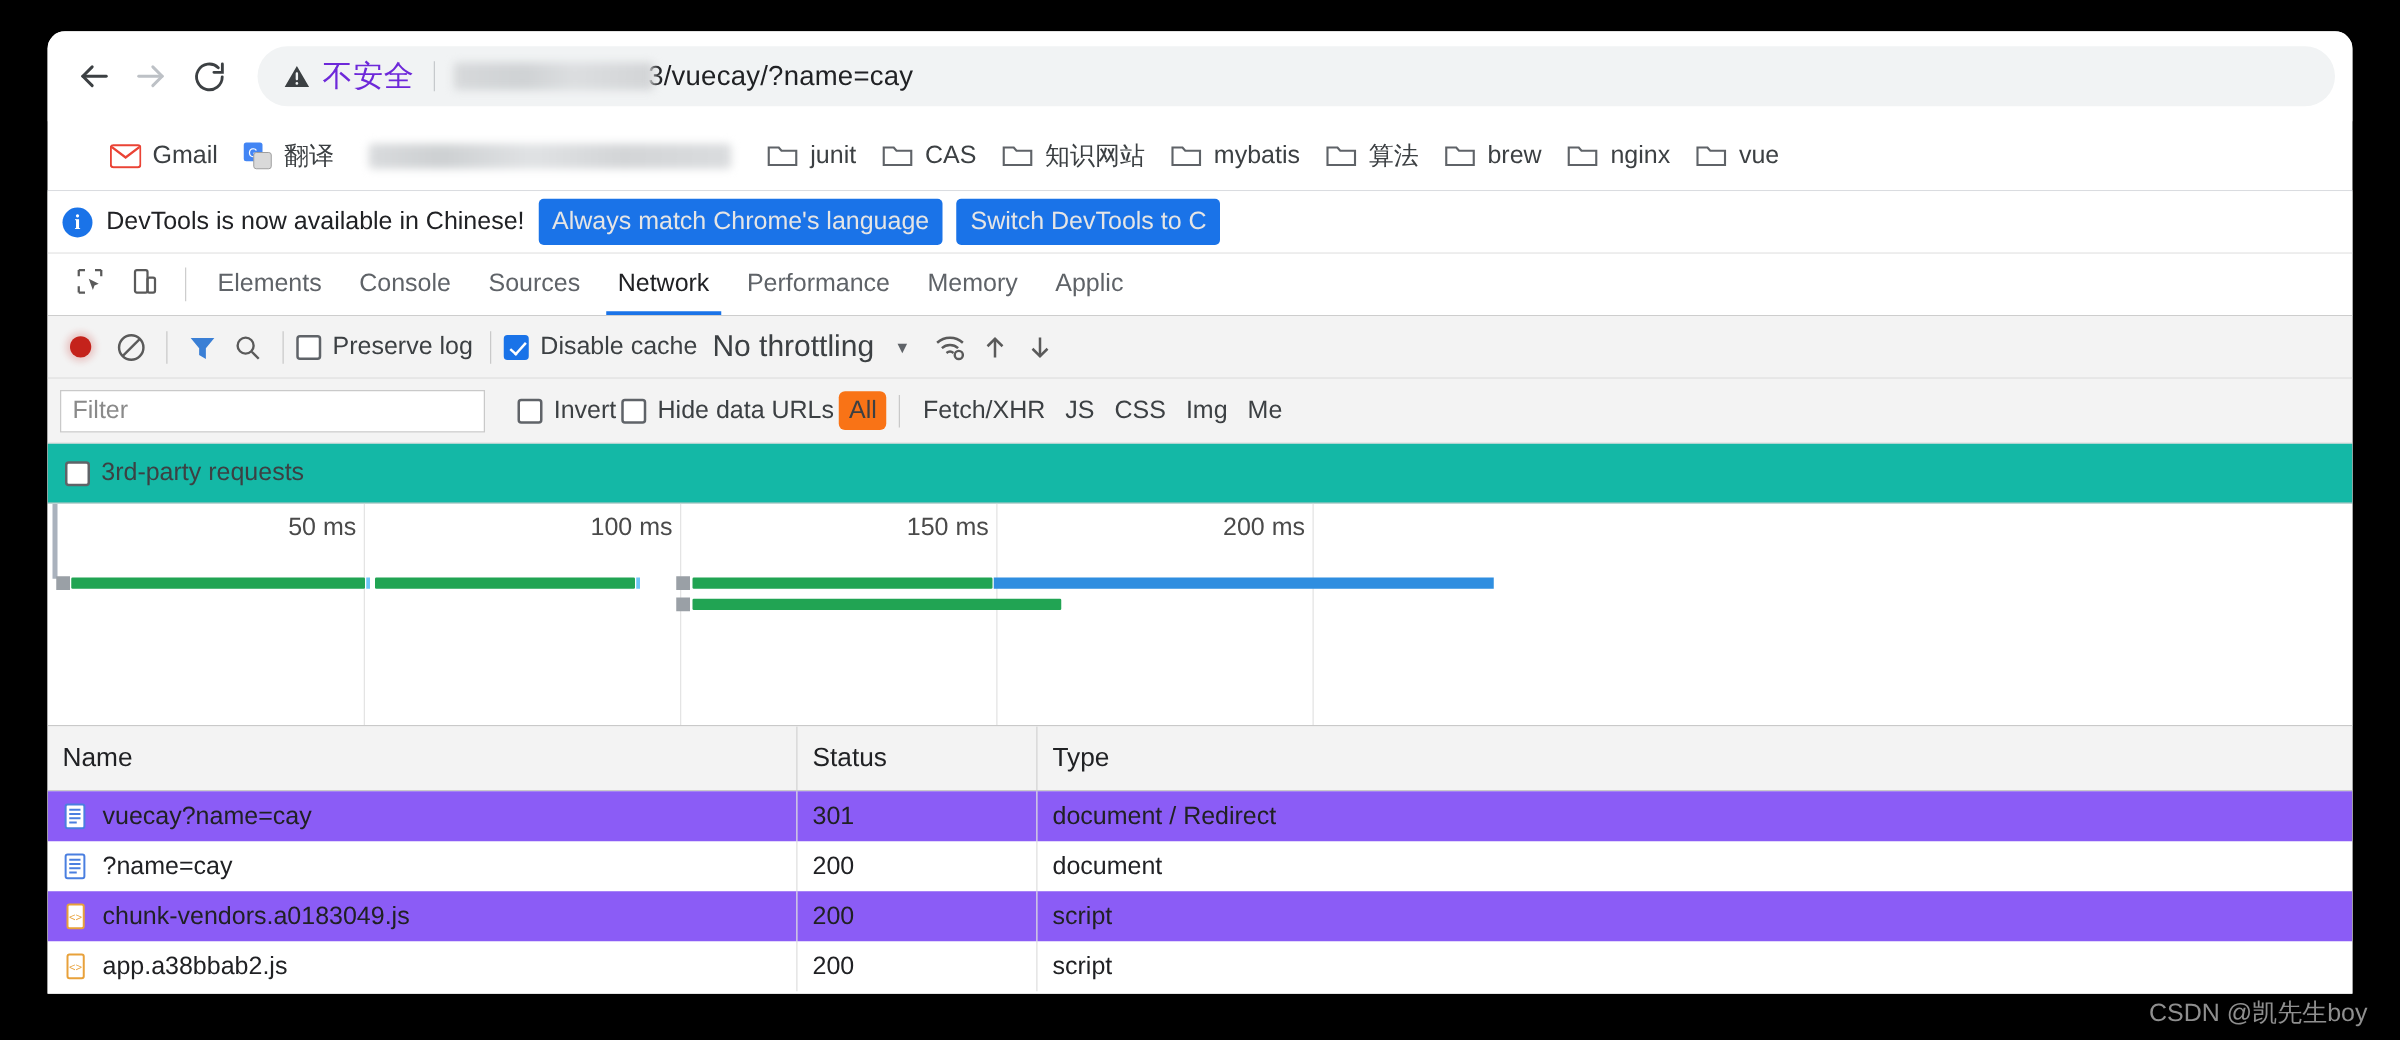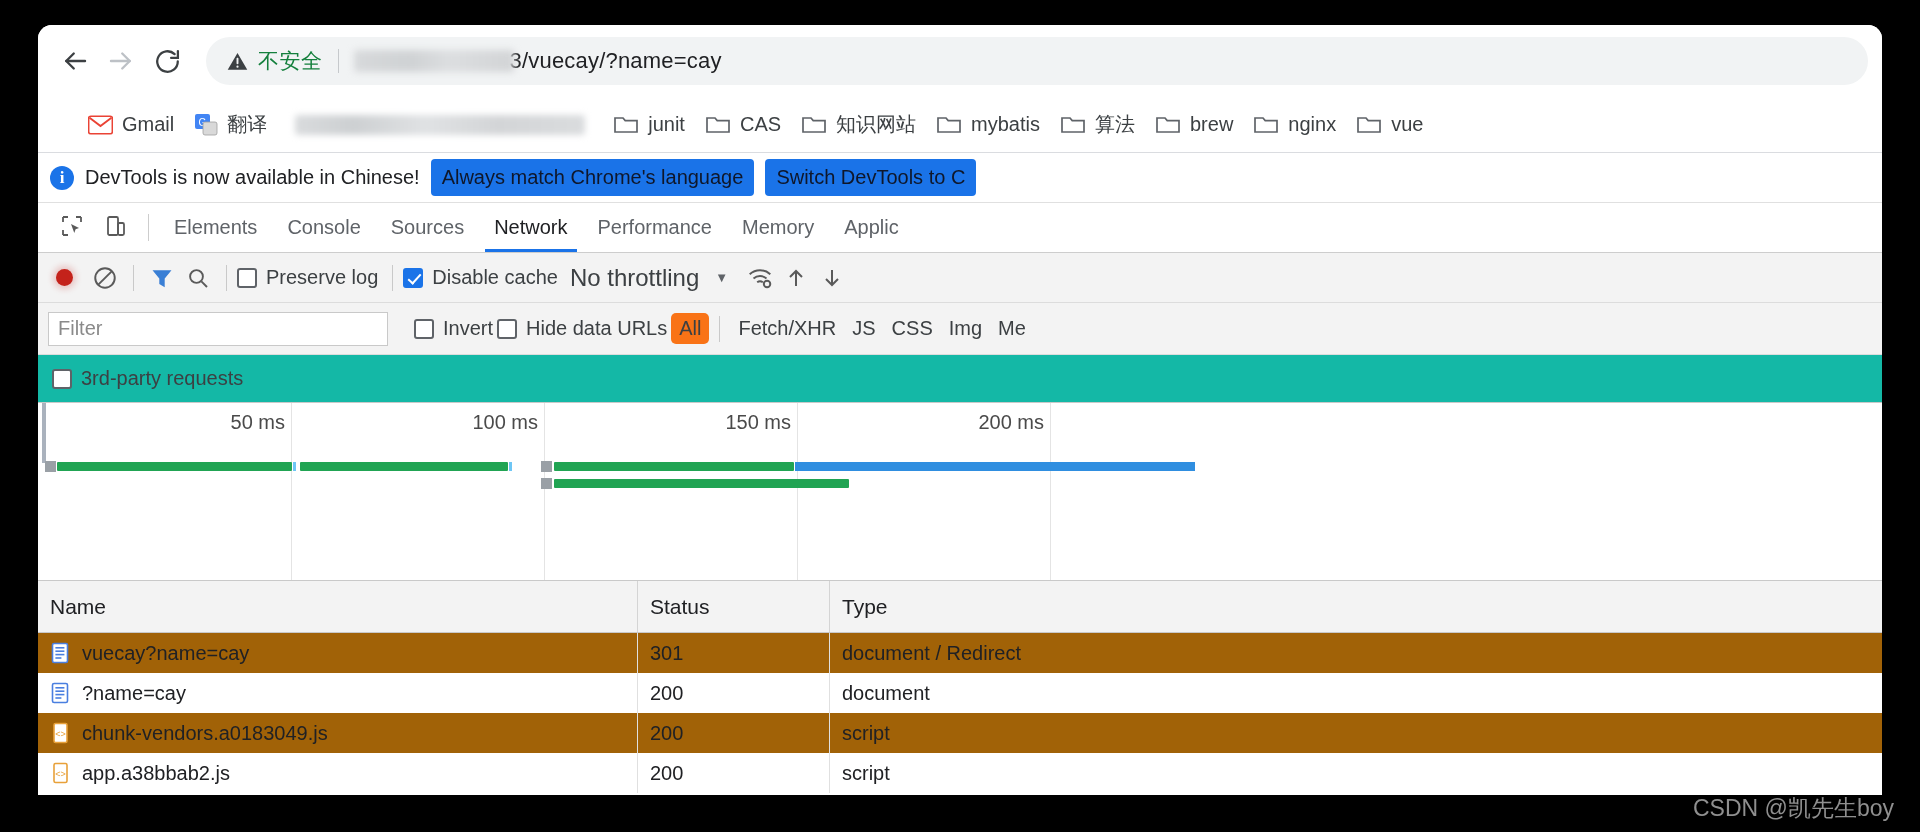--- a/index.html
+++ b/index.html
@@ -46,22 +46,22 @@
     flex: 1 1 auto;
     background: #f1f3f4;
     border-radius: 24px;
     display: flex;
     align-items: center;
     padding: 0 20px;
     min-width: 0;
   }
   .warn-icon { color: #3c4043; display: flex; align-items: center; margin-right: 9px; }
   .not-secure {
-    font-size: 21px;
-    color: #15803d;
+    font-size: 24px;
+    color: #6d28d9;
     white-space: nowrap;
     letter-spacing: .5px;
   }
   .url-sep {
     width: 1px; height: 24px;
     background: #c6c9cc;
     margin: 0 15px;
     flex: 0 0 auto;
   }
   .url-blur {
@@ -165,21 +165,21 @@
   .info-dot {
     width: 24px; height: 24px; border-radius: 50%;
     background: #1a73e8; color: #fff;
     font-size: 17px; font-weight: 700;
     display: flex; align-items: center; justify-content: center;
     font-family: "Liberation Serif", serif;
     flex: 0 0 auto;
   }
   .banner-msg { font-size: 20px; color: #202124; }
   .banner-btn {
-    background: #1a73e8; color: #0f172a;
+    background: #1a73e8; color: #e5e5e5;
     font-size: 20px;
     padding: 7px 11px;
     border-radius: 4px;
     border: none;
     white-space: nowrap;
     flex: 0 0 auto;
     font-family: "Liberation Sans", sans-serif;
   }
 
   .dt-tabs {
@@ -341,38 +341,38 @@
     flex: 0 0 auto;
   }
   .col-name { width: 600px; }
   .col-status { width: 192px; }
   .col-type { flex: 1 1 auto; border-right: none; }
   .tr {
     height: 40px;
     display: flex; align-items: center;
     flex: 0 0 auto;
   }
-  .tr.odd { background: #a16207; align-items: flex-end; }
+  .tr.odd { background: #8b5cf6; align-items: flex-end; }
   .td {
     font-size: 20px; color: #202124;
     padding-left: 12px;
     height: 100%;
     display: flex; align-items: center;
     border-right: 1px solid #e0e0e0;
     flex: 0 0 auto;
     white-space: nowrap;
     overflow: hidden;
   }
   .td.col-type { border-right: none; }
   .ficon { width: 22px; height: 22px; margin-right: 10px; flex: 0 0 auto; }
 
   .watermark {
     position: absolute;
     right: 26px; bottom: 8px;
-    font-size: 23px;
+    font-size: 20px;
     color: #8f8f8f;
   }
 </style>
 </head>
 <body>
 
 <div id="frame">
 
   <div class="omnibar">
     <div class="nav-btn">

